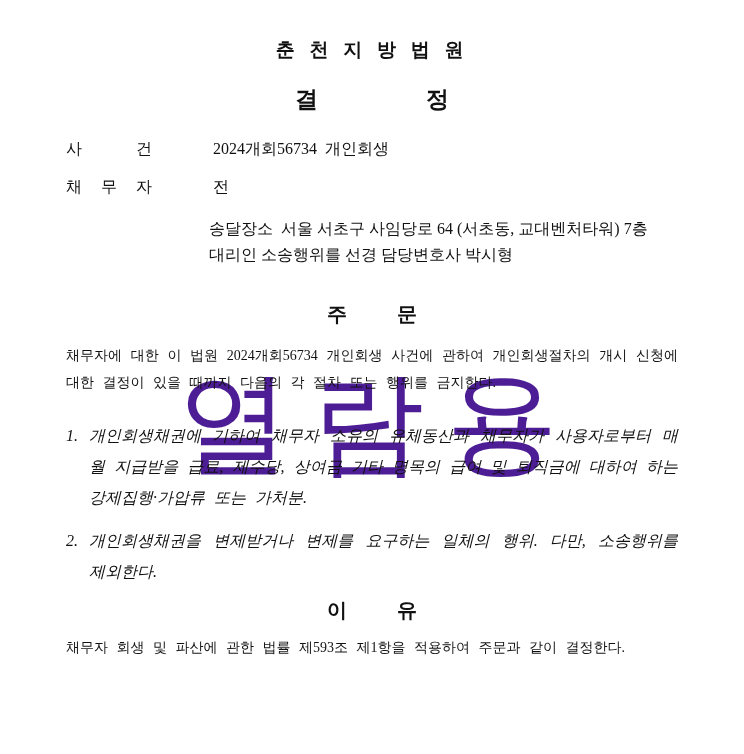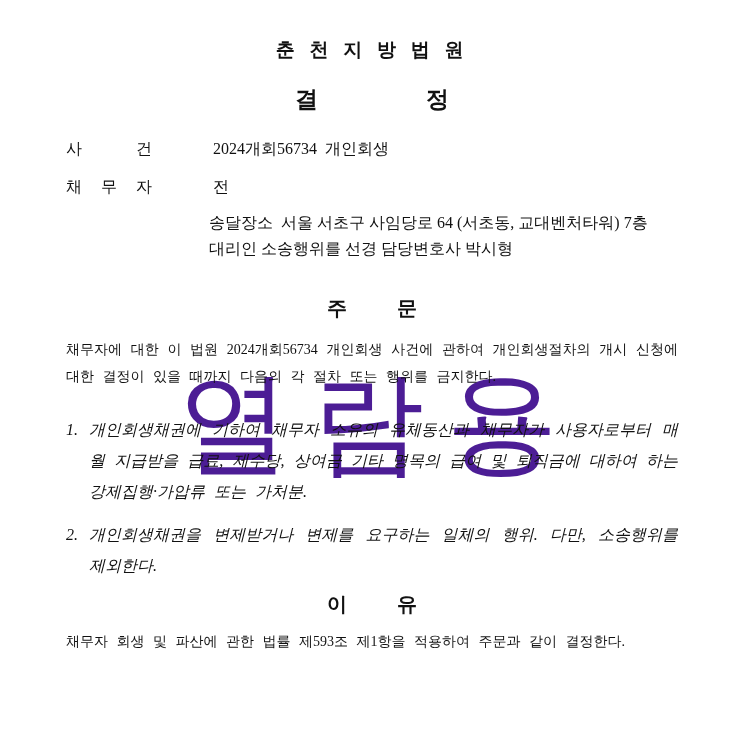--- a/index.html
+++ b/index.html
@@ -64,21 +64,21 @@
     justify-content: space-between;
     flex-shrink: 0;
   }
   .case-value {
     margin-left: 61px;
     white-space: pre;
     text-align: right;
   }
   .indent-block {
     margin-left: 143px;
-    margin-top: 14px;
+    margin-top: 20px;
     font-size: 16px;
     line-height: 26px;
   }
   .indent-block p { white-space: pre; }
   .section-title {
     display: flex;
     justify-content: center;
     gap: 50px;
     font-size: 20px;
     font-weight: bold;

